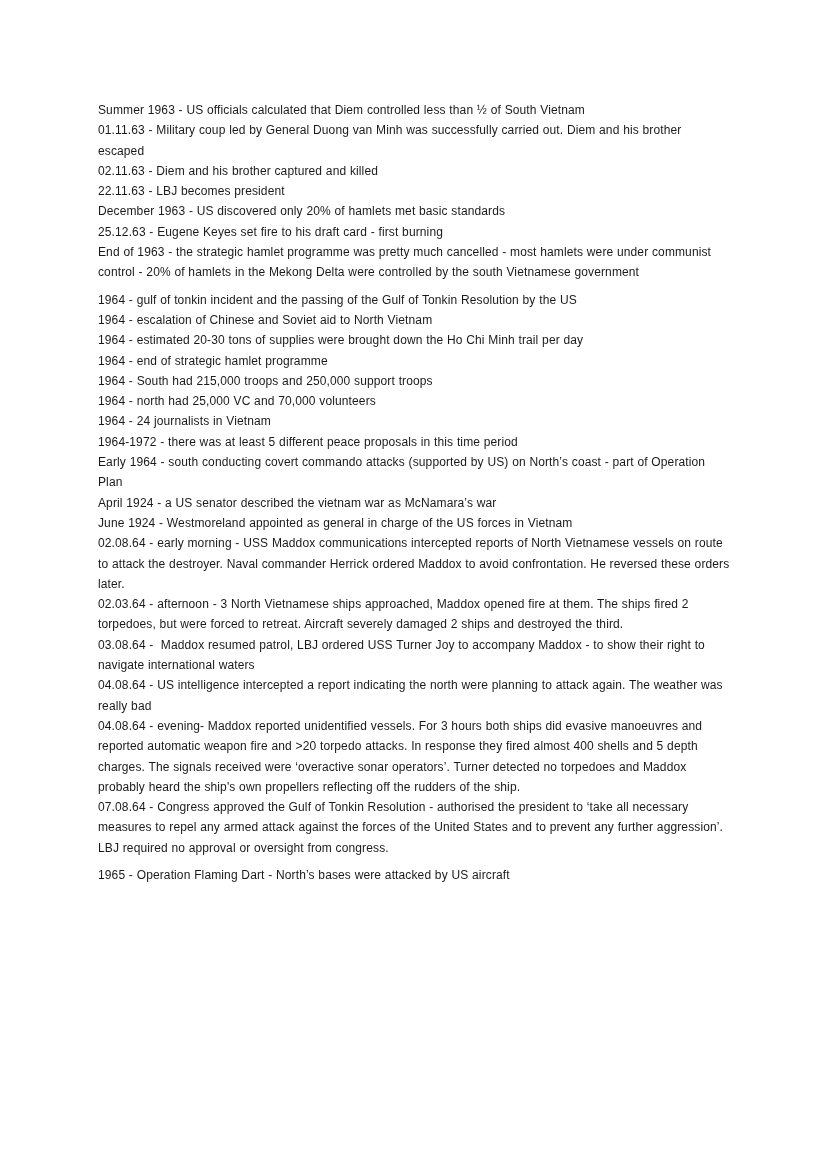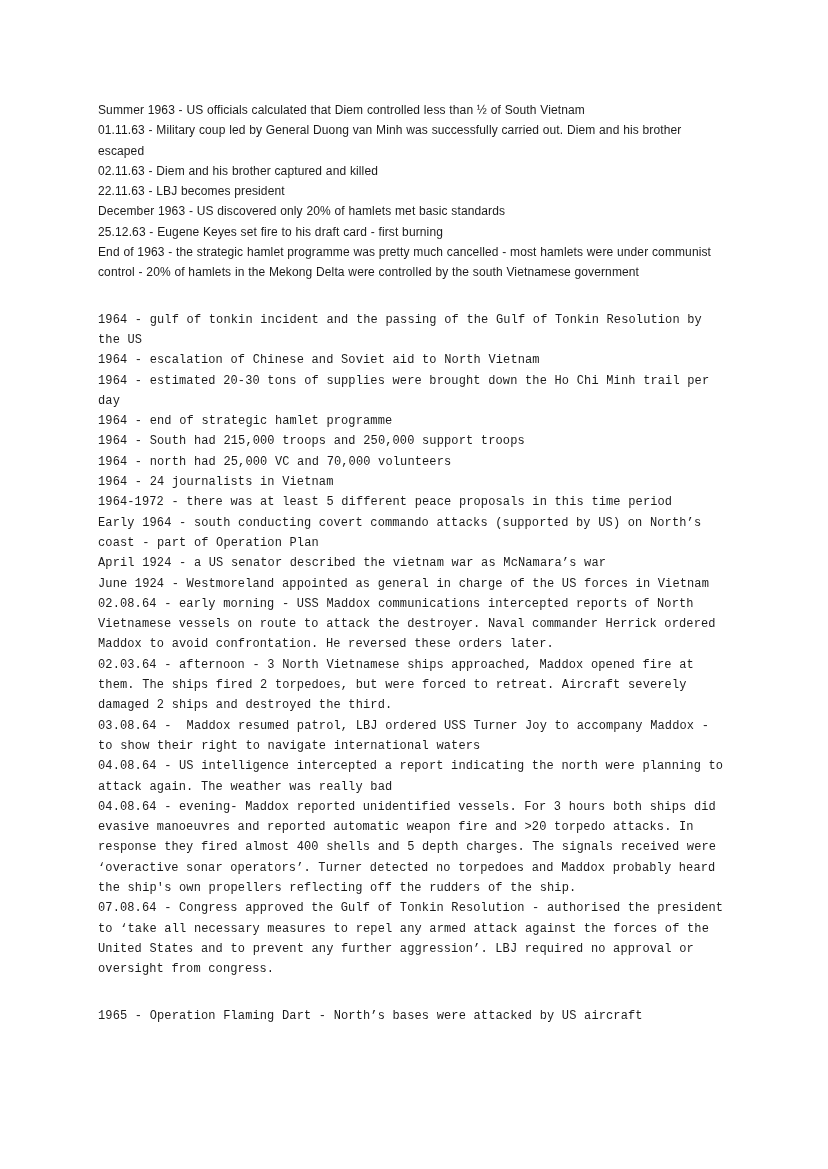--- a/index.html
+++ b/index.html
@@ -22,22 +22,21 @@
     padding: 100px 98px 0 98px;
     background: #ffffff;
   }
   .doc-body {
     width: 632px;
   }
   .note-block {
     margin: 0;
   }
   .note-block + .note-block {
-    margin-top: 27px;
-    font-family: Liberation Mono, monospace;
+    margin-top: 7px;
   }
   .note-line {
     font-size: 12px;
     line-height: 20.3px;
     letter-spacing: 0.01em;
     text-align: left;
     word-spacing: 0.02em;
     white-space: pre-wrap;
     margin: 0;
     color: #1a1a1a;

